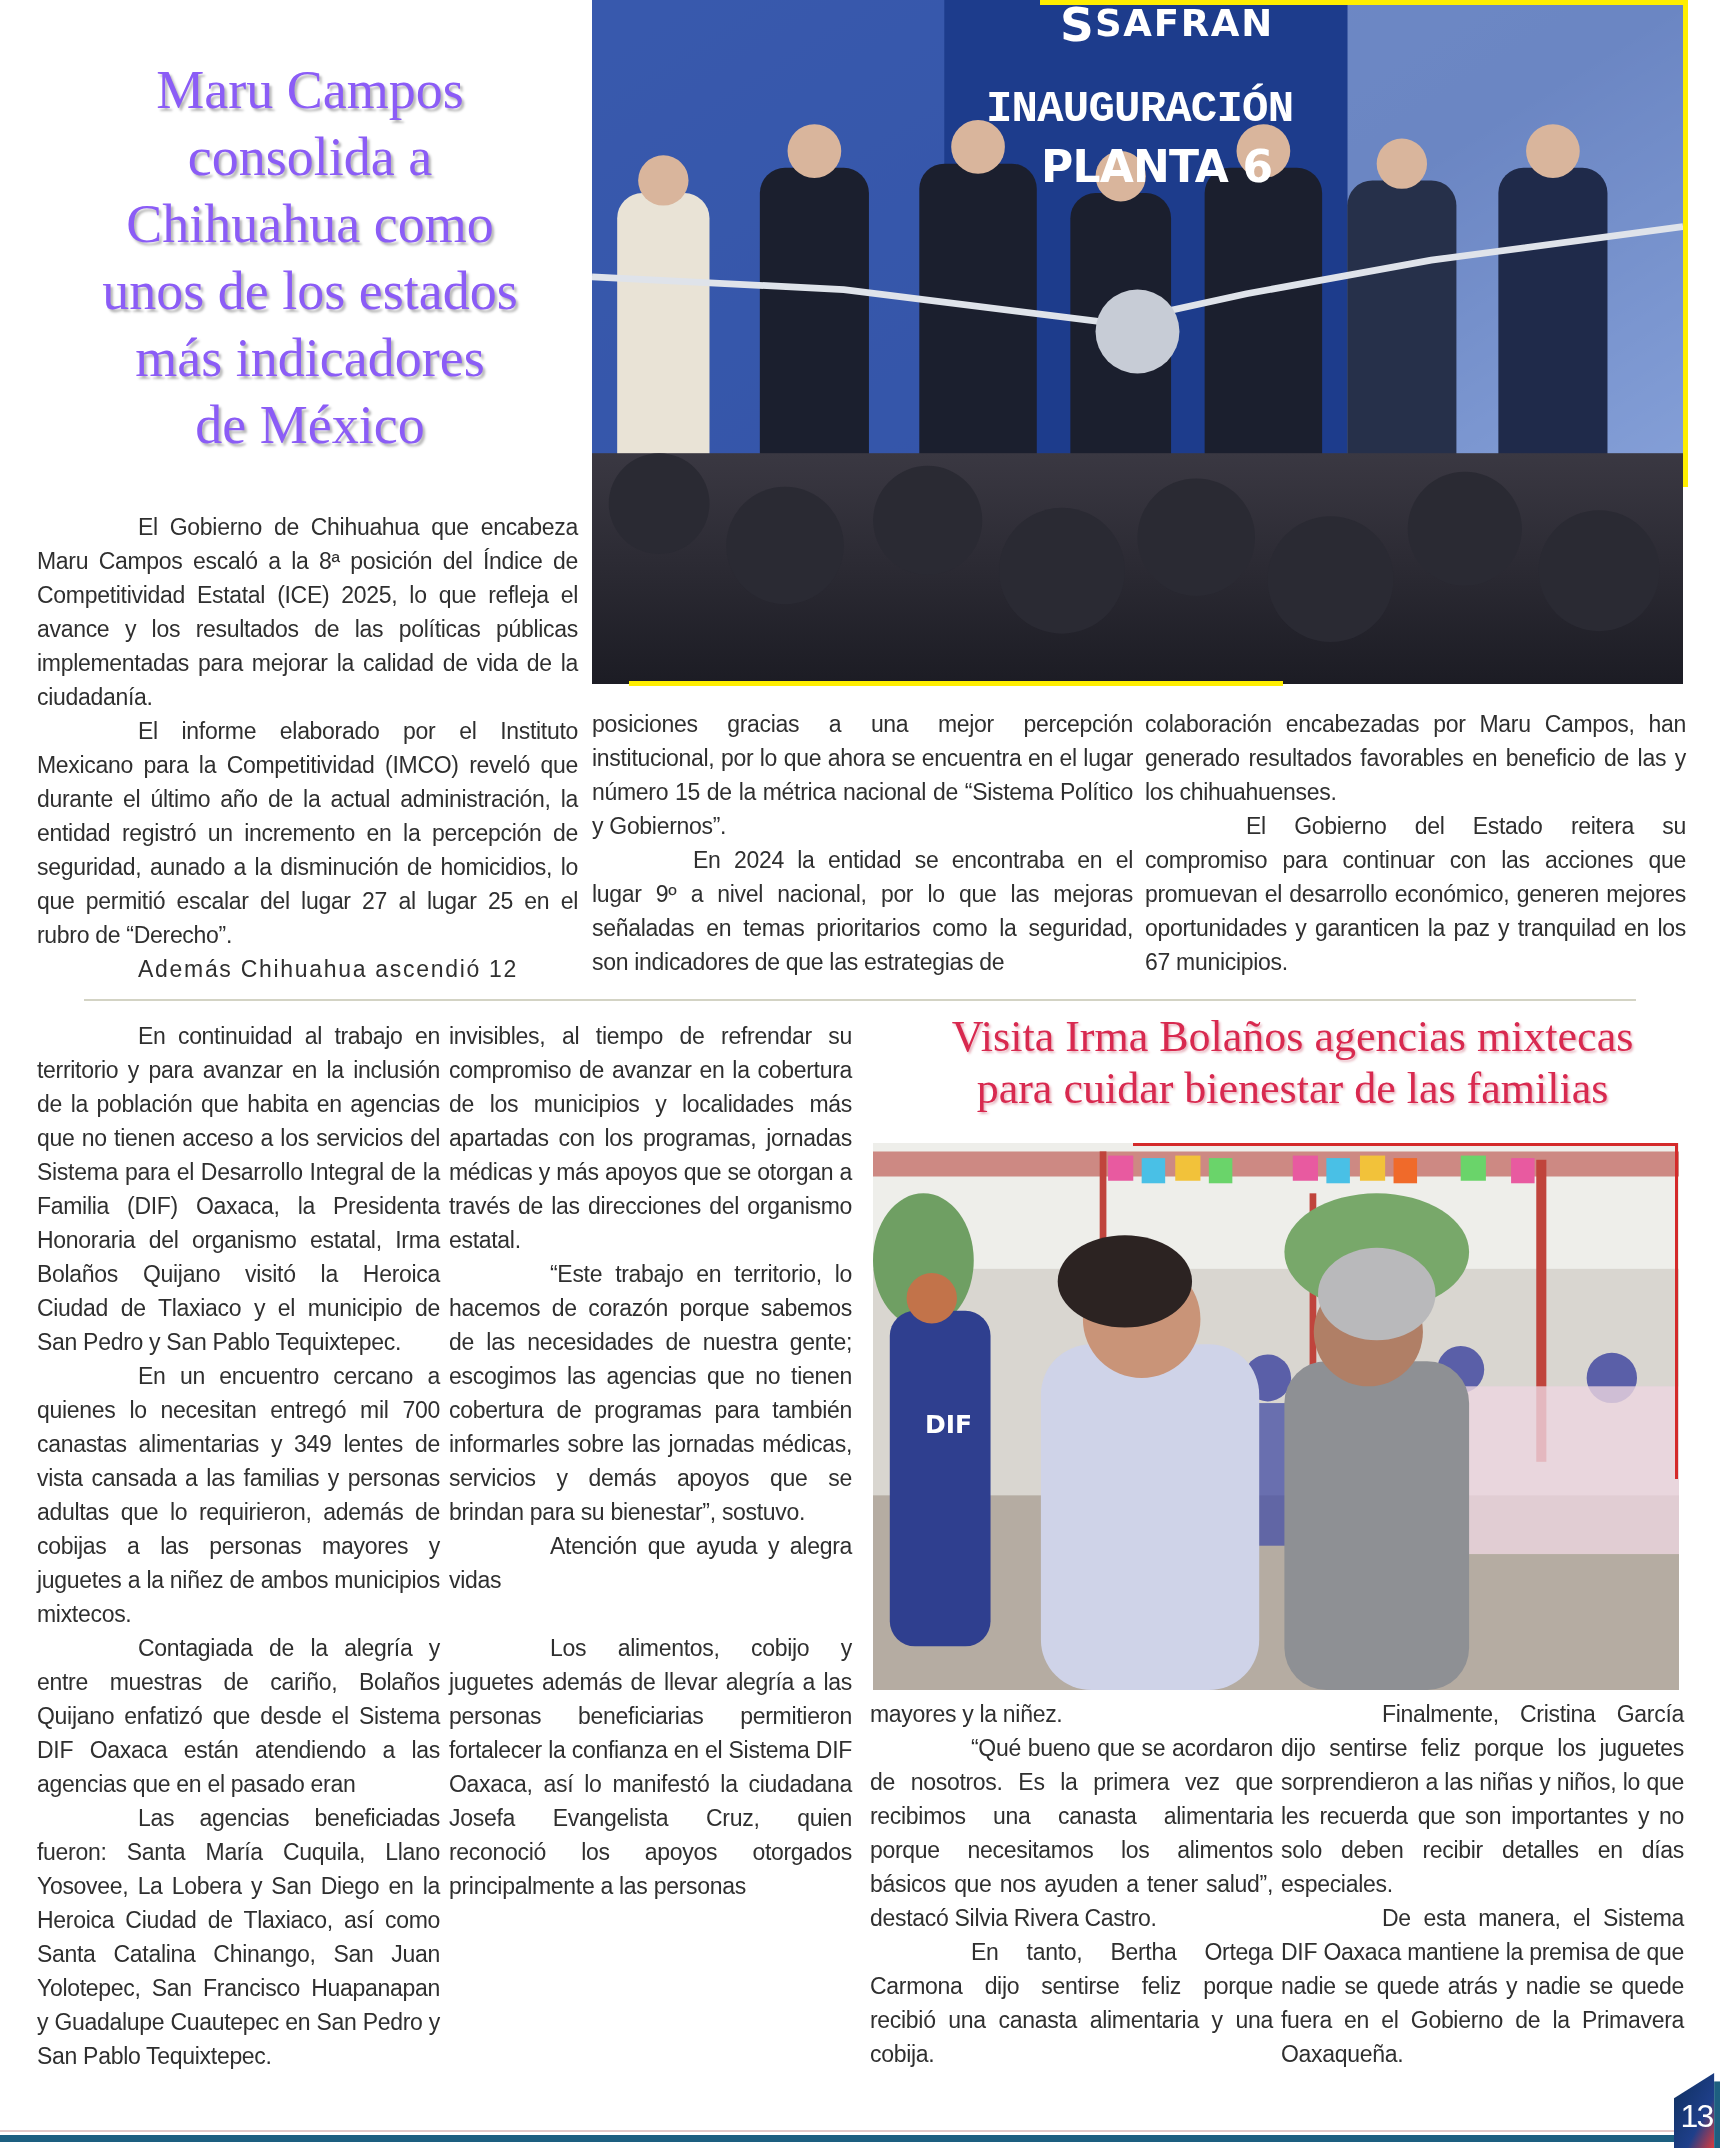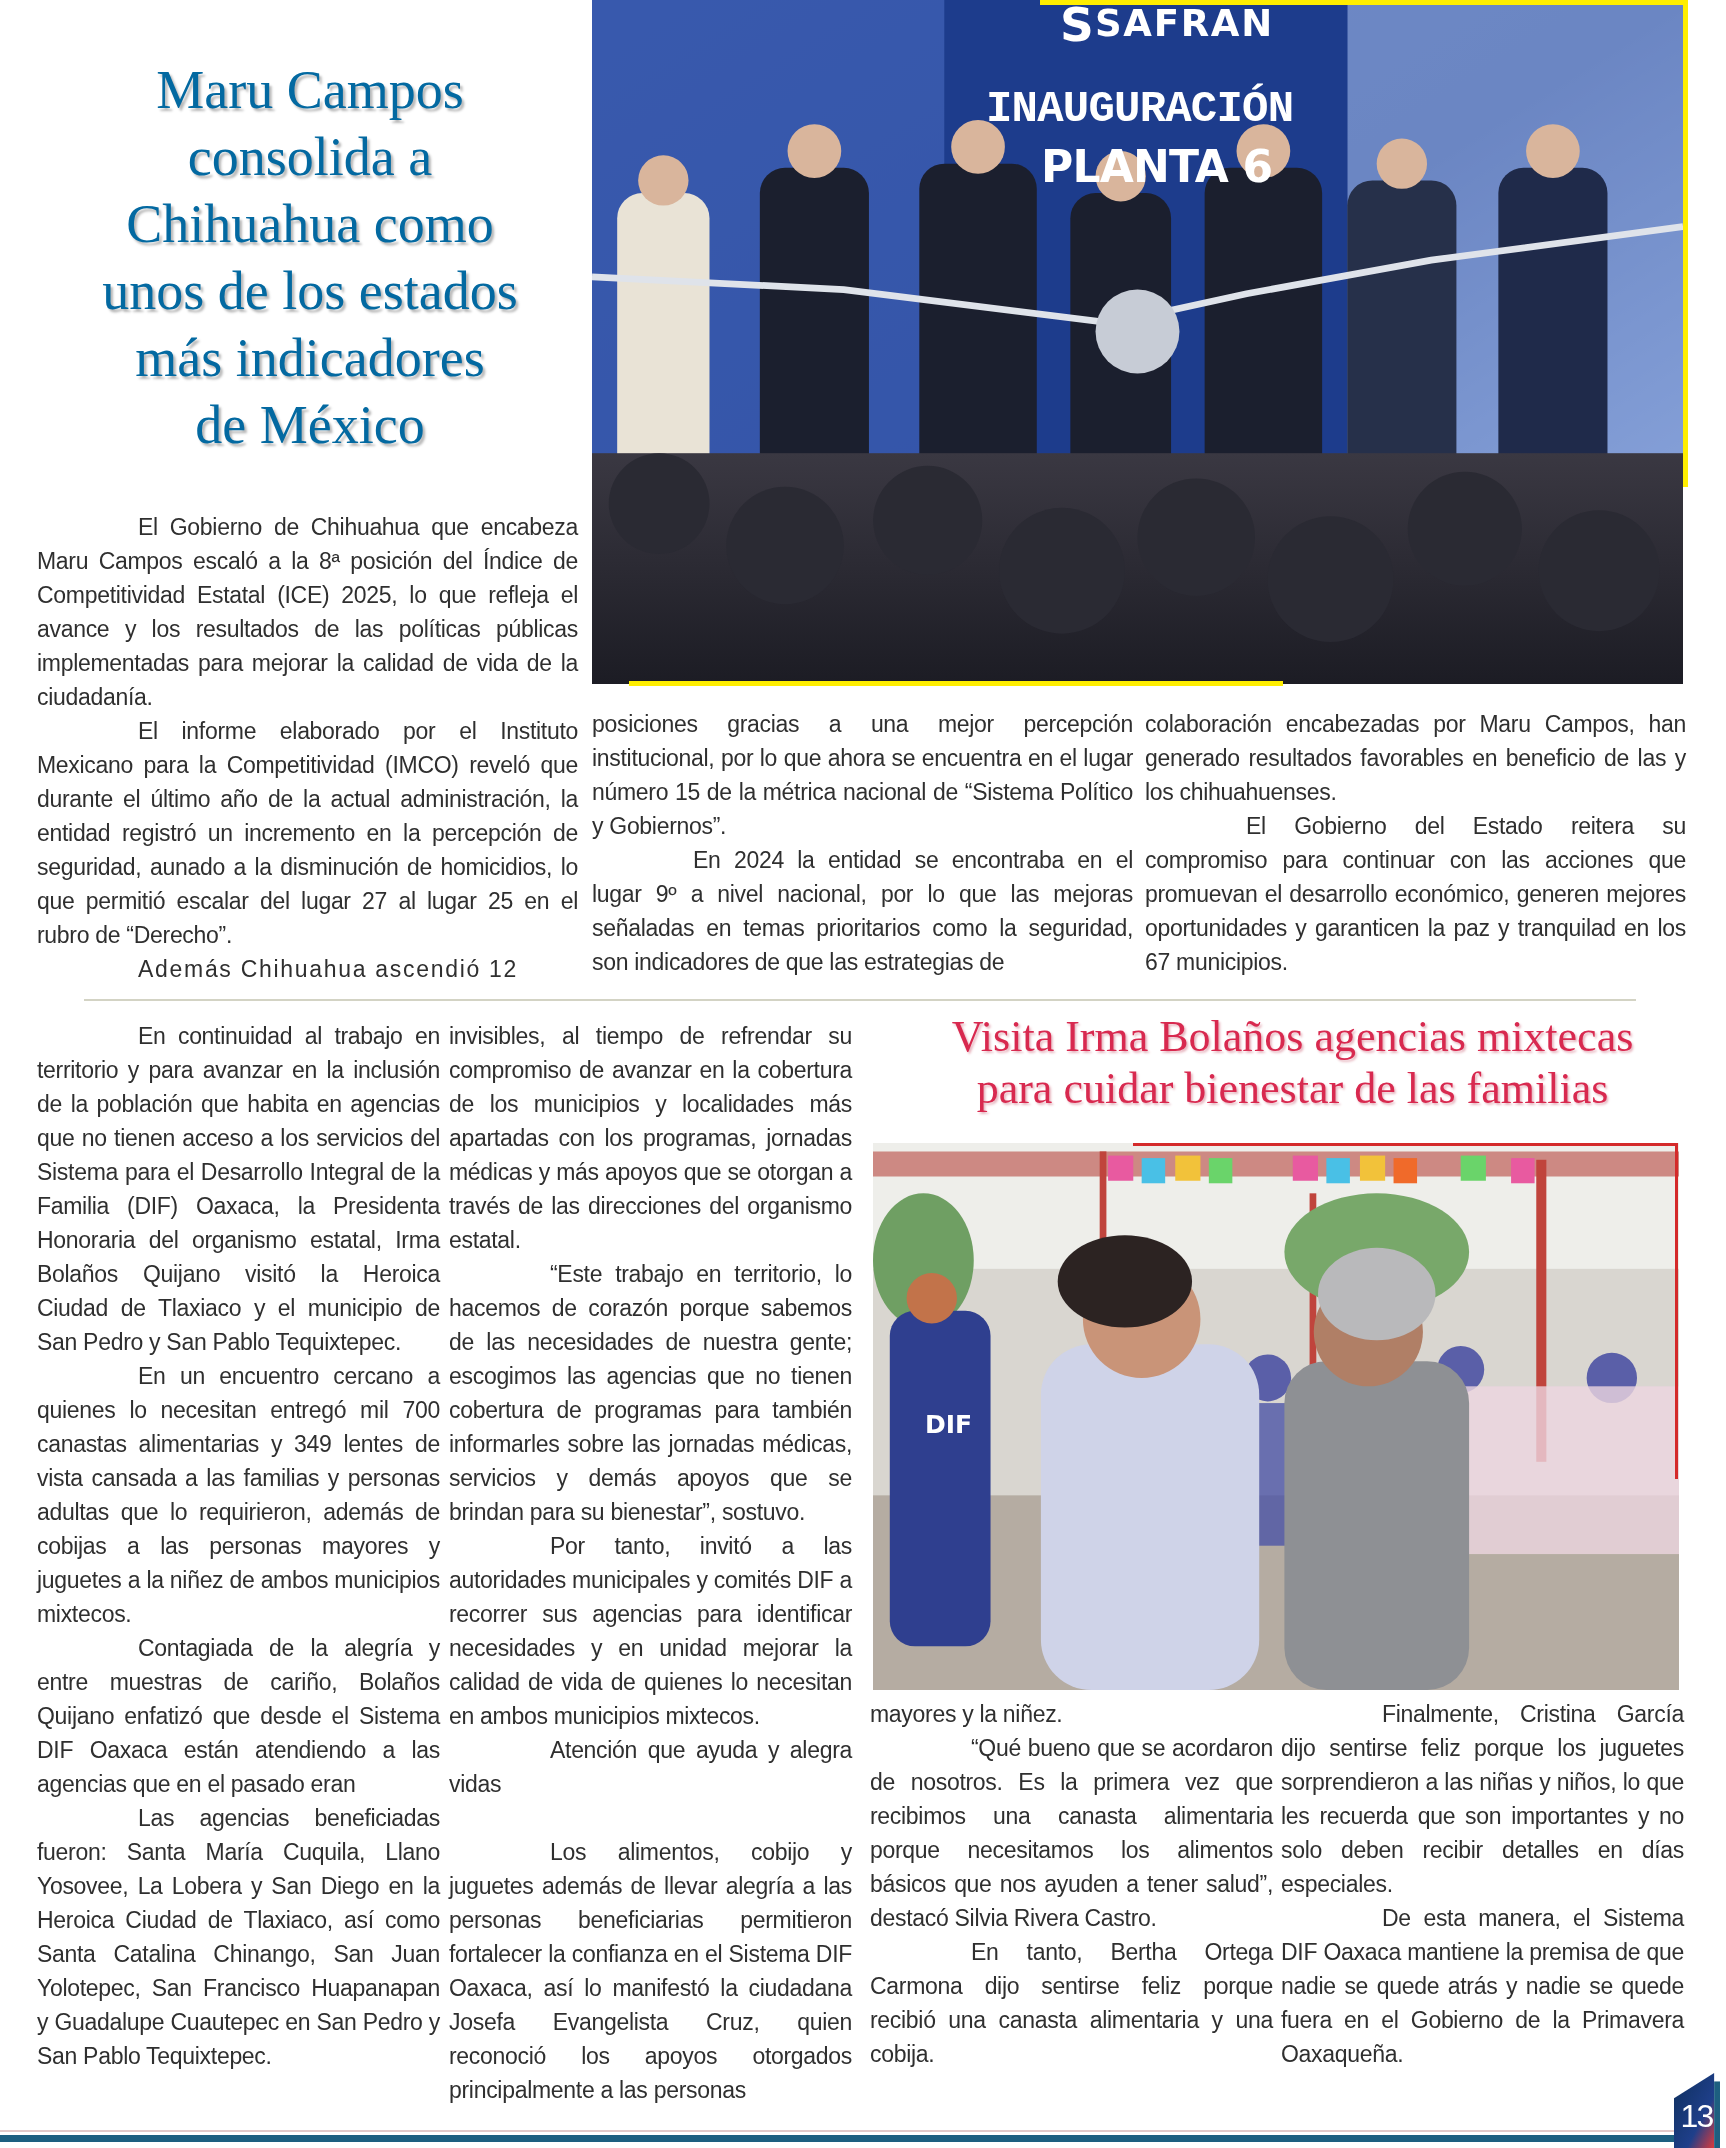--- a/index.html
+++ b/index.html
@@ -2,21 +2,21 @@
 <html style="font-size:13.4px"><head>
 <meta charset="utf-8">
 <style>
   html, body { margin: 0; padding: 0; background: #ffffff; }
   body { width: 1727px; height: 2148px; position: relative; overflow: hidden;
          font-family: "Liberation Sans", sans-serif; color: #2b2b2b; }
 
   
   .headline { position: absolute; text-align: center;
               font-family: "Liberation Serif", serif; margin: 0; font-weight: normal; }
-  #h1 { left: 50px; top: 57px; width: 520px; font-size: 54px; line-height: 67px; color: #0369a1;
+  #h1 { left: 50px; top: 57px; width: 520px; font-size: 54px; line-height: 67px; color: #8b5cf6;
         text-shadow: 2.5px 2.5px 2.5px #b8b8b8; }
   #h2 { left: 873px; top: 1011px; width: 839px; font-size: 44px; line-height: 52px; color: #d8294f;
         text-shadow: 1.7px 1.7px 2.5px #e6b3bd; }
 
   
   .col { position: absolute; font-size: 23px; line-height: 34px; text-align: justify;
          color: #2f2f2f; letter-spacing: -0.3px; }
   .col p { margin: 0; text-indent: 101px; }
   .col p.noindent { text-indent: 0; }
   .col p.spaced { letter-spacing: 1.7px; }
@@ -206,21 +206,20 @@
 
 <div id="a2c1" class="col">
   <p>En continuidad al trabajo en territorio y para avanzar en la inclusión de la población que habita en agencias que no tienen acceso a los servicios del Sistema para el Desarrollo Integral de la Familia (DIF) Oaxaca, la Presidenta Honoraria del organismo estatal, Irma Bolaños Quijano visitó la Heroica Ciudad de Tlaxiaco y el municipio de San Pedro y San Pablo Tequixtepec.</p>
   <p>En un encuentro cercano a quienes lo necesitan entregó mil 700 canastas alimentarias y 349 lentes de vista cansada a las familias y personas adultas que lo requirieron, además de cobijas a las personas mayores y juguetes a la niñez de ambos municipios mixtecos.</p>
   <p>Contagiada de la alegría y entre muestras de cariño, Bolaños Quijano enfatizó que desde el Sistema DIF Oaxaca están atendiendo a las agencias que en el pasado eran</p>
   <p>Las agencias beneficiadas fueron: Santa María Cuquila, Llano Yosovee, La Lobera y San Diego en la Heroica Ciudad de Tlaxiaco, así como Santa Catalina Chinango, San Juan Yolotepec, San Francisco Huapanapan y Guadalupe Cuautepec en San Pedro y San Pablo Tequixtepec.</p>
 </div>
 <div id="a2c2" class="col">
   <p class="noindent">invisibles, al tiempo de refrendar su compromiso de avanzar en la cobertura de los municipios y localidades más apartadas con los programas, jornadas médicas y más apoyos que se otorgan a través de las direcciones del organismo estatal.</p>
   <p>“Este trabajo en territorio, lo hacemos de corazón porque sabemos de las necesidades de nuestra gente; escogimos las agencias que no tienen cobertura de programas para también informarles sobre las jornadas médicas, servicios y demás apoyos que se brindan para su bienestar”, sostuvo.</p>
-  <p>Por tanto, invitó a las autoridades municipales y comités DIF a recorrer sus agencias para identificar necesidades y en unidad mejorar la calidad de vida de quienes lo necesitan en ambos municipios mixtecos.</p>
   <p style="margin-bottom:34px;">Atención que ayuda y alegra vidas</p>
   <p>Los alimentos, cobijo y juguetes además de llevar alegría a las personas beneficiarias permitieron fortalecer la confianza en el Sistema DIF Oaxaca, así lo manifestó la ciudadana Josefa Evangelista Cruz, quien reconoció los apoyos otorgados principalmente a las personas</p>
 </div>
 <div id="a2c3" class="col">
   <p class="noindent">mayores y la niñez.</p>
   <p>“Qué bueno que se acordaron de nosotros. Es la primera vez que recibimos una canasta alimentaria porque necesitamos los alimentos básicos que nos ayuden a tener salud”, destacó Silvia Rivera Castro.</p>
   <p>En tanto, Bertha Ortega Carmona dijo sentirse feliz porque recibió una canasta alimentaria y una cobija.</p>
 </div>
 <div id="a2c4" class="col">
   <p>Finalmente, Cristina García dijo sentirse feliz porque los juguetes sorprendieron a las niñas y niños, lo que les recuerda que son importantes y no solo deben recibir detalles en días especiales.</p>

